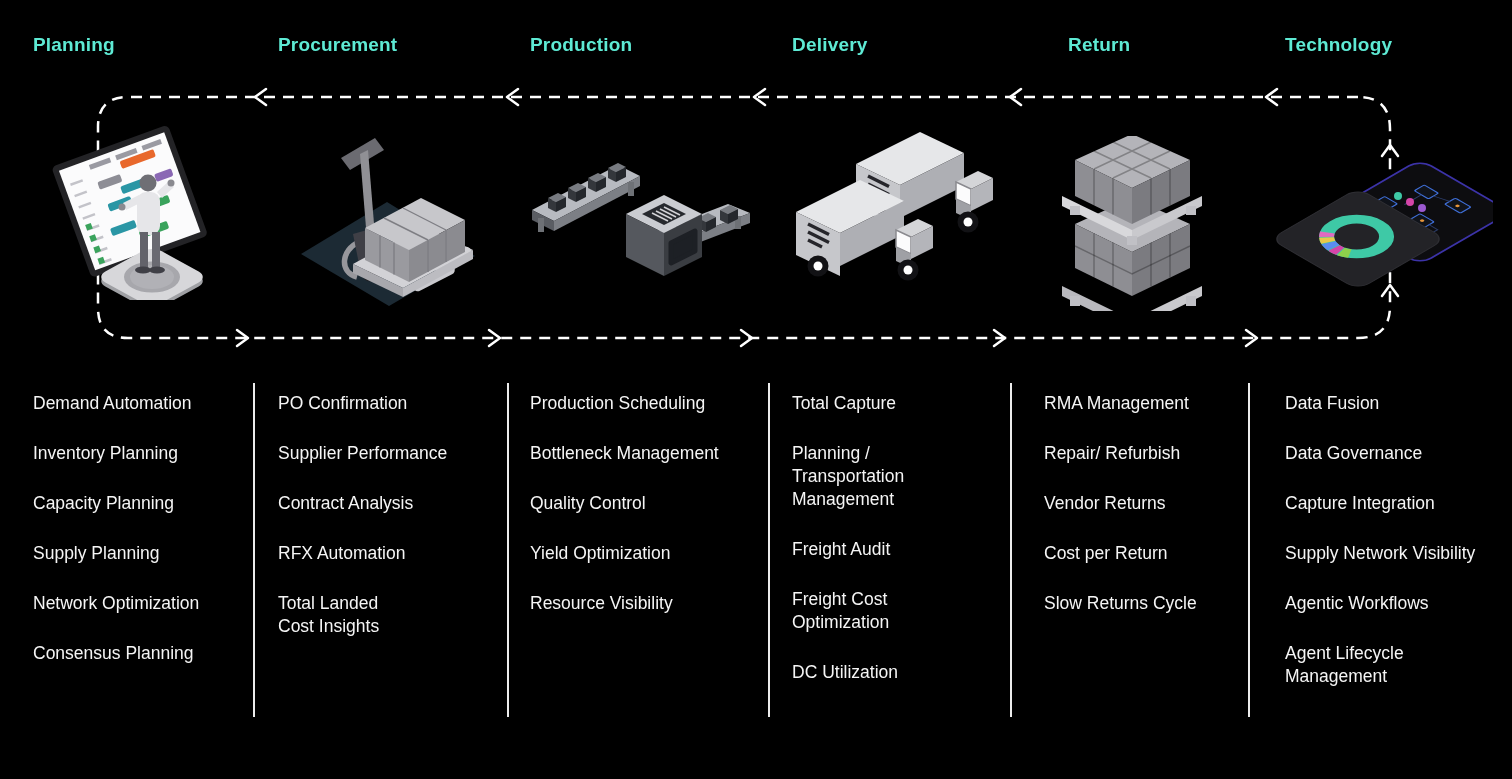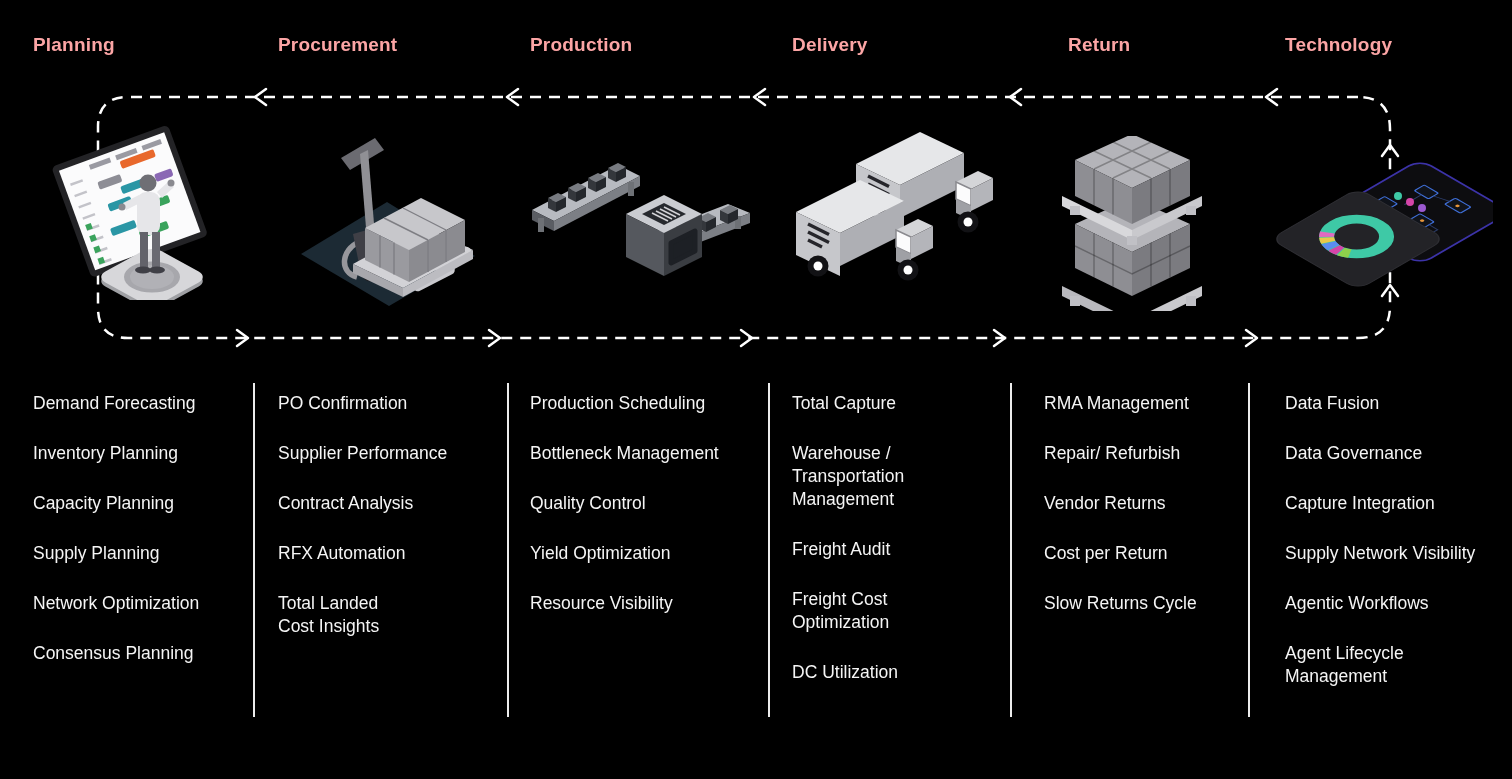--- a/index.html
+++ b/index.html
@@ -1,18 +1,18 @@
 <!DOCTYPE html>
 <html><head>
 <meta charset="utf-8">
 <style>
   html,body{margin:0;padding:0;background:#000;}
   .canvas{position:relative;width:1512px;height:779px;background:#000;overflow:hidden;
           font-family:"Liberation Sans","DejaVu Sans",sans-serif;}
-  .col-title{position:absolute;top:34px;margin:0;font-size:19px;font-weight:700;color:#fca5a5;
+  .col-title{position:absolute;top:34px;margin:0;font-size:19px;font-weight:700;color:#5eead4;
              letter-spacing:.2px;z-index:3;}
   .loop-svg{position:absolute;left:0;top:0;z-index:1;}
   .illus{position:absolute;z-index:2;}
   .list{position:absolute;top:392px;margin:0;padding:0;list-style:none;z-index:3;}
   .list li{font-size:17.5px;line-height:23px;color:#f5f5f5;margin:0 0 27px 0;white-space:pre-line;}
   .divider{position:absolute;top:383px;height:334px;width:2px;background:#ececec;z-index:3;}
 </style>
 </head>
 <body>
 
@@ -288,21 +288,21 @@
       </g>
     </g>
     <g>
       <circle cx="130" cy="56" r="4" fill="#3ec9a6"></circle>
       <circle cx="142" cy="62" r="4" fill="#d545a8"></circle>
       <circle cx="154" cy="68" r="4" fill="#9b59d0"></circle>
     </g>
   </svg>
 
   <ul class="list" style="left:33px;width:206px">
-    <li>Demand Forecasting</li>
+    <li>Demand Automation</li>
     <li>Inventory Planning</li>
     <li>Capacity Planning</li>
     <li>Supply Planning</li>
     <li>Network Optimization</li>
     <li>Consensus Planning</li>
   </ul>
   <ul class="list" style="left:278px;width:216px">
     <li>PO Confirmation</li>
     <li>Supplier Performance</li>
     <li>Contract Analysis</li>
@@ -312,21 +312,21 @@
   </ul>
   <ul class="list" style="left:530px;width:226px">
     <li>Production Scheduling</li>
     <li>Bottleneck Management</li>
     <li>Quality Control</li>
     <li>Yield Optimization</li>
     <li>Resource Visibility</li>
   </ul>
   <ul class="list" style="left:792px;width:200px">
     <li>Total Capture</li>
-    <li>Warehouse /
+    <li>Planning /
 Transportation
 Management</li>
     <li>Freight Audit</li>
     <li>Freight Cost
 Optimization</li>
     <li>DC Utilization</li>
   </ul>
   <ul class="list" style="left:1044px;width:190px">
     <li>RMA Management</li>
     <li>Repair/ Refurbish</li>

